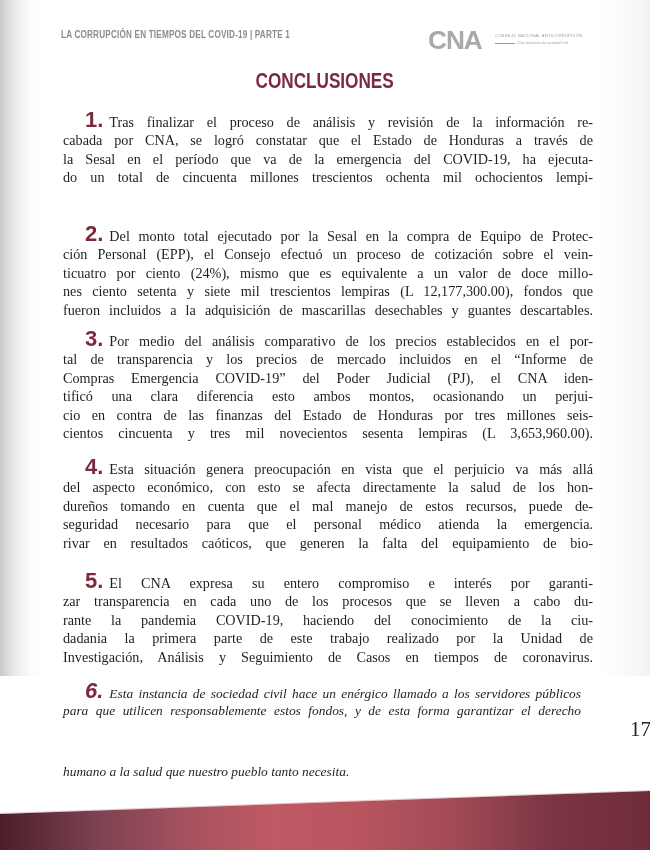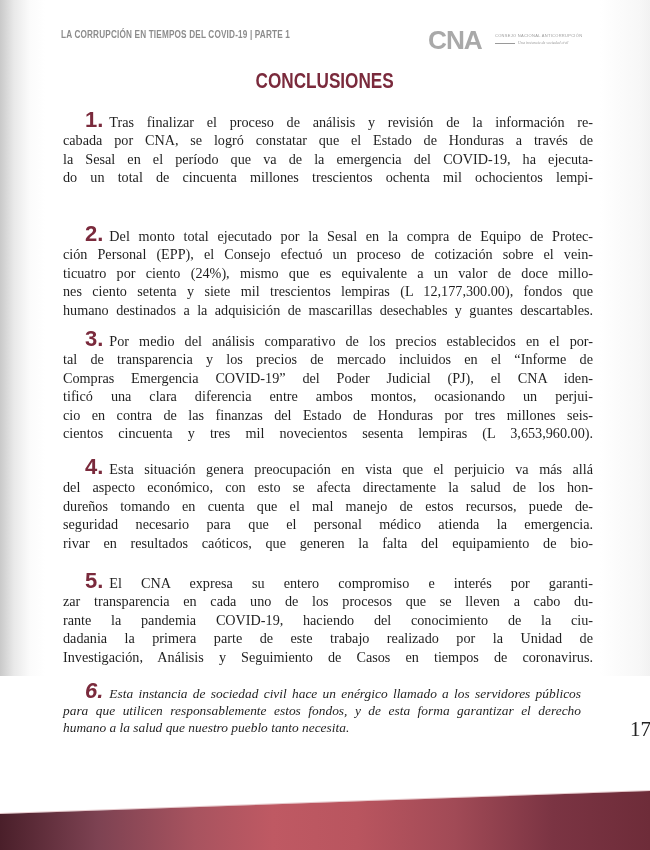--- a/index.html
+++ b/index.html
@@ -49,21 +49,21 @@
       font-size: 14.2px; line-height: 18.4px; color: #1f1f1f;
       text-align: justify; text-align-last: justify;
     }
     .para.last { text-align-last: left; }
     .para .num {
       font-family: "Liberation Sans", "DejaVu Sans", sans-serif; font-weight: bold;
       font-size: 22px; color: #7a2a3c; margin-left: 22px; margin-right: 6px;
       line-height: 14px;
     }
     .line { display: block; text-align: justify; text-align-last: justify; }
-    .line.end { text-align-last: left; }
+    .line.end { text-align-last: left; margin-top: 44px; }
     .p6 { font-size: 13.4px; line-height: 17px; width: 518px; }
     .page-number {
       position: absolute; left: 605px; top: 717px;
       font-size: 21px; color: #222; font-family: "Liberation Serif", "DejaVu Serif", serif; margin-left: 25px;
     }
     .footer-band {
       position: absolute; left: 0; top: 780px; width: 650px; height: 70px;
       background: linear-gradient(to right, #4a1f2a 0%, #7d4252 15%, #a8535f 30%, #bf5963 42%, #b9555f 55%, #a14a56 70%, #7b3443 85%, #6e2c39 100%);
       clip-path: polygon(0 34px, 650px 11px, 650px 70px, 0 70px);
     }
@@ -96,28 +96,28 @@
     <span class="line">cabada por CNA, se logró constatar que el Estado de Honduras a través de</span>
     <span class="line">la Sesal en el período que va de la emergencia del COVID-19, ha ejecuta-</span>
     <span class="line">do un total de cincuenta millones trescientos ochenta mil ochocientos lempi-</span>
   </div>
 
   <div class="para" style="top:227px;">
     <span class="line"><span class="num">2.</span><span>Del monto total ejecutado por la Sesal en la compra de Equipo de Protec-</span></span>
     <span class="line">ción Personal (EPP), el Consejo efectuó un proceso de cotización sobre el vein-</span>
     <span class="line">ticuatro por ciento (24%), mismo que es equivalente a un valor de doce millo-</span>
     <span class="line">nes ciento setenta y siete mil trescientos lempiras (L 12,177,300.00), fondos que</span>
-    <span class="line">humano destinados a la adquisición de mascarillas desechables y guantes descartables.</span>
+    <span class="line">fueron incluidos a la adquisición de mascarillas desechables y guantes descartables.</span>
   </div>
 
   <div class="para" style="top:332px;">
     <span class="line"><span class="num">3.</span><span>Por medio del análisis comparativo de los precios establecidos en el por-</span></span>
     <span class="line">tal de transparencia y los precios de mercado incluidos en el “Informe de</span>
     <span class="line">Compras Emergencia COVID-19” del Poder Judicial (PJ), el CNA iden-</span>
-    <span class="line">tificó una clara diferencia entre ambos montos, ocasionando un perjui-</span>
+    <span class="line">tificó una clara diferencia esto ambos montos, ocasionando un perjui-</span>
     <span class="line">cio en contra de las finanzas del Estado de Honduras por tres millones seis-</span>
     <span class="line">cientos cincuenta y tres mil novecientos sesenta lempiras (L 3,653,960.00).</span>
   </div>
 
   <div class="para" style="top:460px;">
     <span class="line"><span class="num">4.</span><span>Esta situación genera preocupación en vista que el perjuicio va más allá</span></span>
     <span class="line">del aspecto económico, con esto se afecta directamente la salud de los hon-</span>
     <span class="line">dureños tomando en cuenta que el mal manejo de estos recursos, puede de-</span>
     <span class="line">seguridad necesario para que el personal médico atienda la emergencia.</span>
     <span class="line">rivar en resultados caóticos, que generen la falta del equipamiento de bio-</span>

